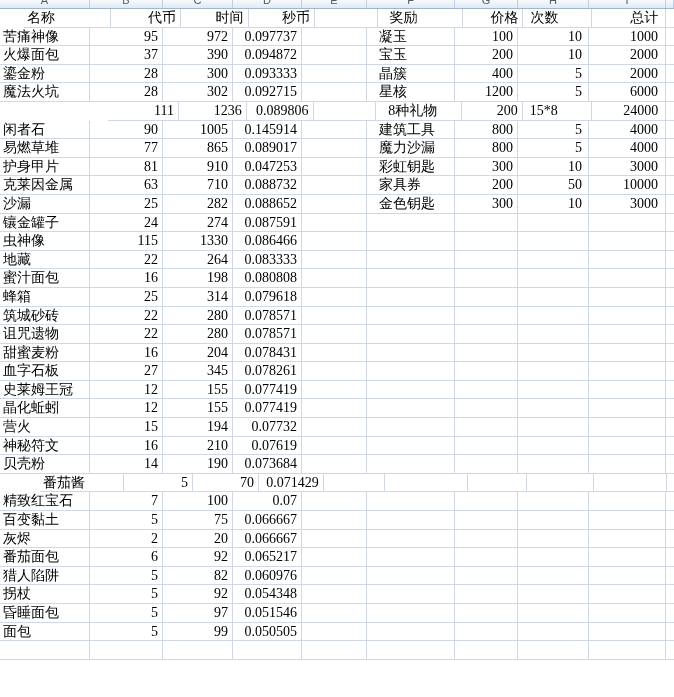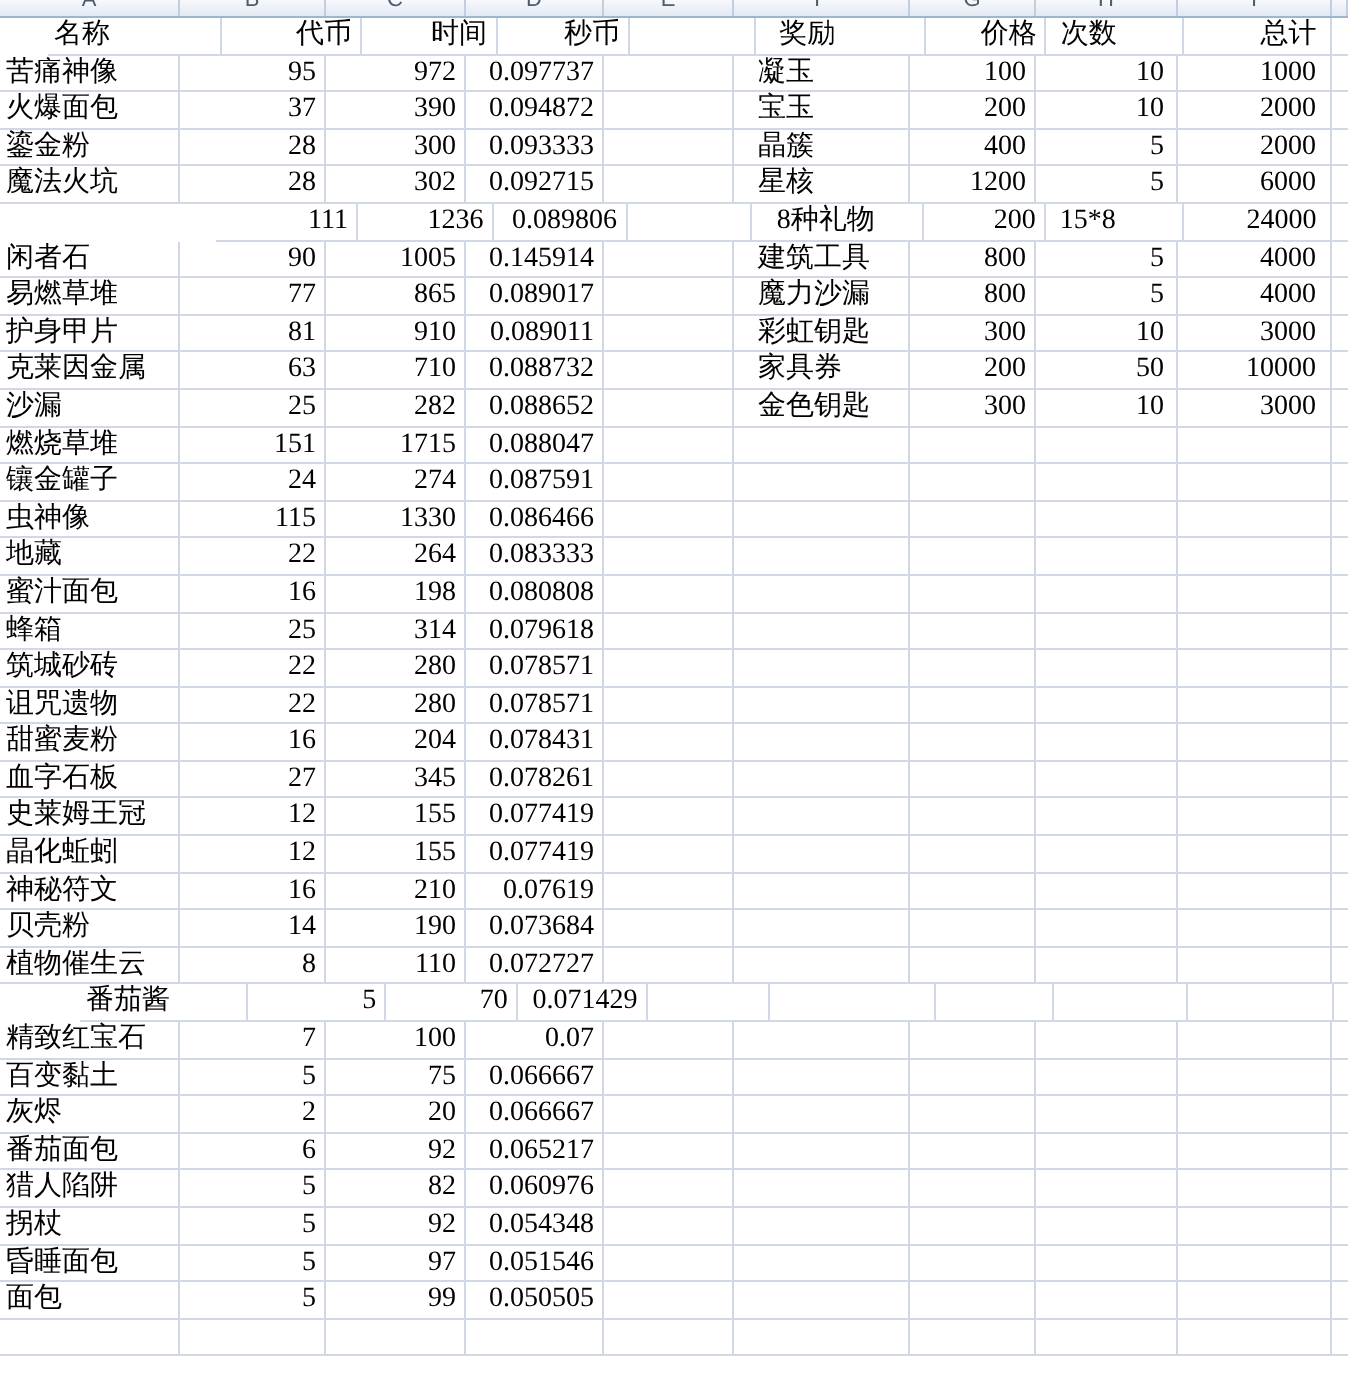--- a/index.html
+++ b/index.html
@@ -160,21 +160,21 @@
         <div class="cell c5" style="width: 88px;">魔力沙漏</div>
         <div class="cell c6" style="width: 63px;">800</div>
         <div class="cell c7" style="width: 71px;">5</div>
         <div class="cell c8" style="width: 77px;">4000</div>
         <div class="cell c9" style="width: 8px;"></div>
       </div>
       <div class="row">
         <div class="cell c0" style="width: 90px;">护身甲片</div>
         <div class="cell c1" style="width: 73px;">81</div>
         <div class="cell c2" style="width: 70px;">910</div>
-        <div class="cell c3" style="width: 69px;">0.089011</div>
+        <div class="cell c3" style="width: 69px;">0.047253</div>
         <div class="cell c4" style="width: 65px;"></div>
         <div class="cell c5" style="width: 88px;">彩虹钥匙</div>
         <div class="cell c6" style="width: 63px;">300</div>
         <div class="cell c7" style="width: 71px;">10</div>
         <div class="cell c8" style="width: 77px;">3000</div>
         <div class="cell c9" style="width: 8px;"></div>
       </div>
       <div class="row">
         <div class="cell c0" style="width: 90px;">克莱因金属</div>
         <div class="cell c1" style="width: 73px;">63</div>
@@ -193,32 +193,20 @@
         <div class="cell c2" style="width: 70px;">282</div>
         <div class="cell c3" style="width: 69px;">0.088652</div>
         <div class="cell c4" style="width: 65px;"></div>
         <div class="cell c5" style="width: 88px;">金色钥匙</div>
         <div class="cell c6" style="width: 63px;">300</div>
         <div class="cell c7" style="width: 71px;">10</div>
         <div class="cell c8" style="width: 77px;">3000</div>
         <div class="cell c9" style="width: 8px;"></div>
       </div>
       <div class="row">
-        <div class="cell c0" style="width: 90px;">燃烧草堆</div>
-        <div class="cell c1" style="width: 73px;">151</div>
-        <div class="cell c2" style="width: 70px;">1715</div>
-        <div class="cell c3" style="width: 69px;">0.088047</div>
-        <div class="cell c4" style="width: 65px;"></div>
-        <div class="cell c5" style="width: 88px;"></div>
-        <div class="cell c6" style="width: 63px;"></div>
-        <div class="cell c7" style="width: 71px;"></div>
-        <div class="cell c8" style="width: 77px;"></div>
-        <div class="cell c9" style="width: 8px;"></div>
-      </div>
-      <div class="row">
         <div class="cell c0" style="width: 90px;">镶金罐子</div>
         <div class="cell c1" style="width: 73px;">24</div>
         <div class="cell c2" style="width: 70px;">274</div>
         <div class="cell c3" style="width: 69px;">0.087591</div>
         <div class="cell c4" style="width: 65px;"></div>
         <div class="cell c5" style="width: 88px;"></div>
         <div class="cell c6" style="width: 63px;"></div>
         <div class="cell c7" style="width: 71px;"></div>
         <div class="cell c8" style="width: 77px;"></div>
         <div class="cell c9" style="width: 8px;"></div>
@@ -337,20 +325,32 @@
         <div class="cell c2" style="width: 70px;">155</div>
         <div class="cell c3" style="width: 69px;">0.077419</div>
         <div class="cell c4" style="width: 65px;"></div>
         <div class="cell c5" style="width: 88px;"></div>
         <div class="cell c6" style="width: 63px;"></div>
         <div class="cell c7" style="width: 71px;"></div>
         <div class="cell c8" style="width: 77px;"></div>
         <div class="cell c9" style="width: 8px;"></div>
       </div>
       <div class="row">
+        <div class="cell c0" style="width: 90px;">营火</div>
+        <div class="cell c1" style="width: 73px;">15</div>
+        <div class="cell c2" style="width: 70px;">194</div>
+        <div class="cell c3" style="width: 69px;">0.07732</div>
+        <div class="cell c4" style="width: 65px;"></div>
+        <div class="cell c5" style="width: 88px;"></div>
+        <div class="cell c6" style="width: 63px;"></div>
+        <div class="cell c7" style="width: 71px;"></div>
+        <div class="cell c8" style="width: 77px;"></div>
+        <div class="cell c9" style="width: 8px;"></div>
+      </div>
+      <div class="row">
         <div class="cell c0" style="width: 90px;">神秘符文</div>
         <div class="cell c1" style="width: 73px;">16</div>
         <div class="cell c2" style="width: 70px;">210</div>
         <div class="cell c3" style="width: 69px;">0.07619</div>
         <div class="cell c4" style="width: 65px;"></div>
         <div class="cell c5" style="width: 88px;"></div>
         <div class="cell c6" style="width: 63px;"></div>
         <div class="cell c7" style="width: 71px;"></div>
         <div class="cell c8" style="width: 77px;"></div>
         <div class="cell c9" style="width: 8px;"></div>
@@ -361,32 +361,20 @@
         <div class="cell c2" style="width: 70px;">190</div>
         <div class="cell c3" style="width: 69px;">0.073684</div>
         <div class="cell c4" style="width: 65px;"></div>
         <div class="cell c5" style="width: 88px;"></div>
         <div class="cell c6" style="width: 63px;"></div>
         <div class="cell c7" style="width: 71px;"></div>
         <div class="cell c8" style="width: 77px;"></div>
         <div class="cell c9" style="width: 8px;"></div>
       </div>
       <div class="row">
-        <div class="cell c0" style="width: 90px;">植物催生云</div>
-        <div class="cell c1" style="width: 73px;">8</div>
-        <div class="cell c2" style="width: 70px;">110</div>
-        <div class="cell c3" style="width: 69px;">0.072727</div>
-        <div class="cell c4" style="width: 65px;"></div>
-        <div class="cell c5" style="width: 88px;"></div>
-        <div class="cell c6" style="width: 63px;"></div>
-        <div class="cell c7" style="width: 71px;"></div>
-        <div class="cell c8" style="width: 77px;"></div>
-        <div class="cell c9" style="width: 8px;"></div>
-      </div>
-      <div class="row">
         <div class="cell c0" style="width: 90px; margin-left: 40px;">番茄酱</div>
         <div class="cell c1" style="width: 73px;">5</div>
         <div class="cell c2" style="width: 70px; text-align: right;">70</div>
         <div class="cell c3" style="width: 69px;">0.071429</div>
         <div class="cell c4" style="width: 65px;"></div>
         <div class="cell c5" style="width: 88px;"></div>
         <div class="cell c6" style="width: 63px;"></div>
         <div class="cell c7" style="width: 71px;"></div>
         <div class="cell c8" style="width: 77px;"></div>
         <div class="cell c9" style="width: 8px;"></div>

